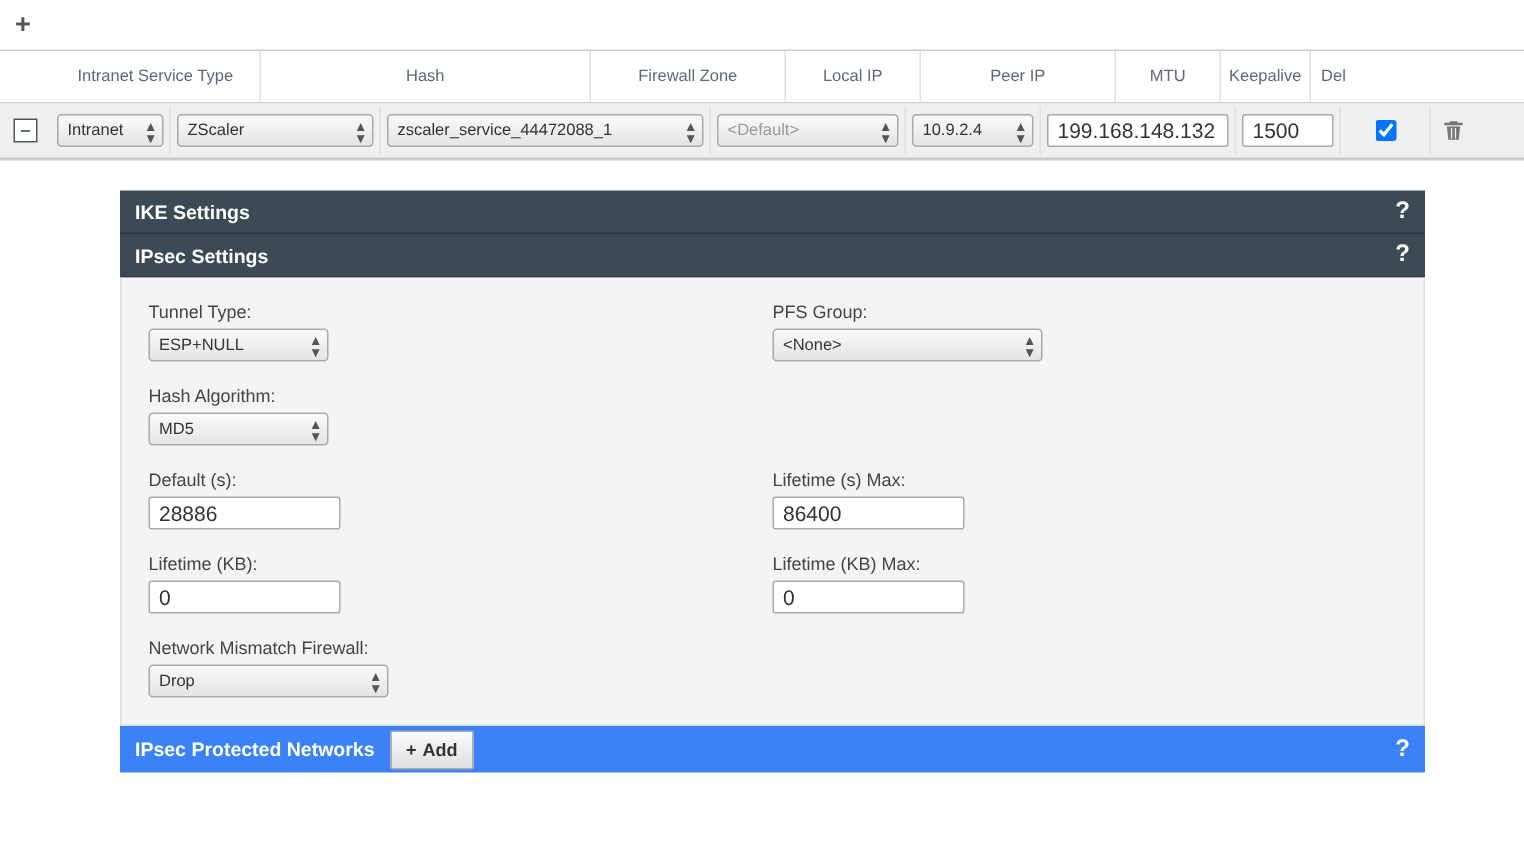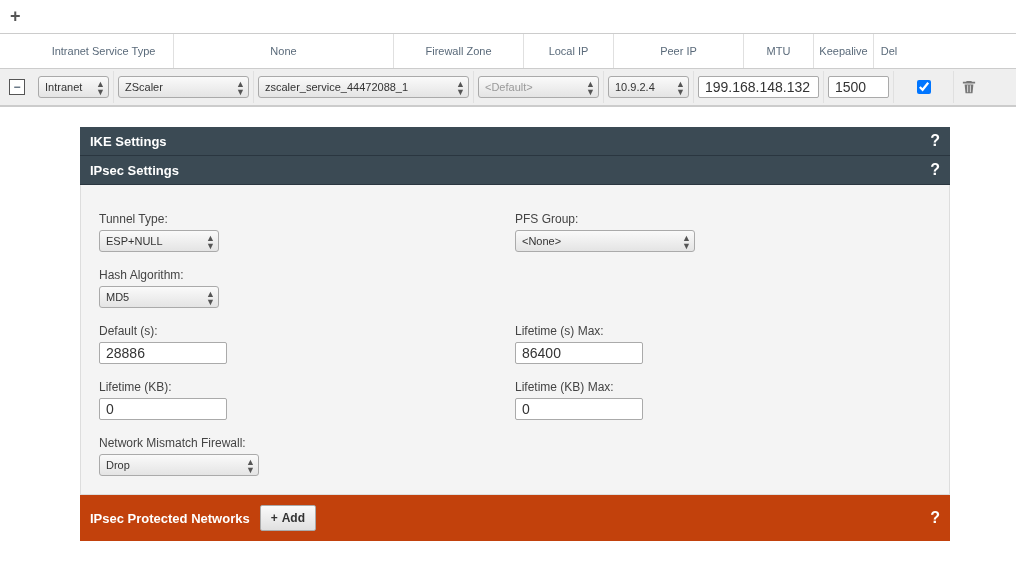--- a/index.html
+++ b/index.html
@@ -25,48 +25,48 @@
 .sel.disabled{color:#999;}
 .sel .arr{position:absolute;right:3px;top:3px;font-size:9px;color:#555;line-height:8px;display:flex;flex-direction:column}
 .txt{background:#fff;border:1px solid #aaa;border-radius:2px;height:22px;padding:0 6px;font-size:14px;color:#333;width:100%;box-sizing:border-box}
 .chk{width:14px;height:14px}
 .trash{width:14px;height:16px;color:#777}
 .trash svg{width:100%;height:100%}
 
 .panel-area{margin:20px 0 12px 80px;width:870px}
 .bar{background:#3b4a54;color:#fff;font-weight:bold;font-size:13px;display:flex;align-items:center;justify-content:space-between;height:28px;padding:0 10px;border-bottom:1px solid #2a3640}
 .bar .help{font-size:16px;font-weight:bold;cursor:pointer}
-.panel-body{background:#f4f4f4;border:1px solid #ddd;border-top:none;padding:27px 18px 18px 18px}
+.panel-body{background:#f4f4f4;border:1px solid #ddd;border-top:none;padding:16px 18px 18px 18px}
 .row{display:flex;margin-bottom:16px}
 .cell{flex:1}
 .lbl{font-size:12px;color:#444;margin-bottom:4px;display:block}
 .sel-sm{width:120px}
 .sel-md{width:180px}
 .txt-sm{width:128px}
-.bar-sub{background:#c2410c;color:#fff;font-weight:bold;font-size:13px;display:flex;align-items:center;height:46px;padding:0 0 0 10px;position:relative}
+.bar-sub{background:#3b82f6;color:#fff;font-weight:bold;font-size:13px;display:flex;align-items:center;height:31px;padding:0 0 0 10px;position:relative}
 .add-btn{background:linear-gradient(#fafafa,#e0e0e0);border:1px solid #aaa;color:#333;font-size:12px;height:24px;padding:0 10px;display:flex;align-items:center;margin-left:10px;border-radius:2px;cursor:pointer}
 .add-btn .plus{font-weight:bold;margin-right:4px}
 .bar-sub .help{position:absolute;right:10px;font-size:16px;font-weight:bold;cursor:pointer}
 </style>
 </head>
 <body>
 <div class="page">
 
 
 
 <span class="add-top">+</span>
 
 <div class="grid">
   <div class="grid-head">
     <div class="col col-collapse"></div>
     <div class="col col-intra">
           <span>Intranet Service Type</span>
         </div>
     <div class="col col-name">
-          <span>None</span>
+          <span>Hash</span>
         </div>
     <div class="col col-fw">
           <span>Firewall Zone</span>
         </div>
     <div class="col col-lip">
           <span>Local IP</span>
         </div>
     <div class="col col-pip">
           <span>Peer IP</span>
         </div>

